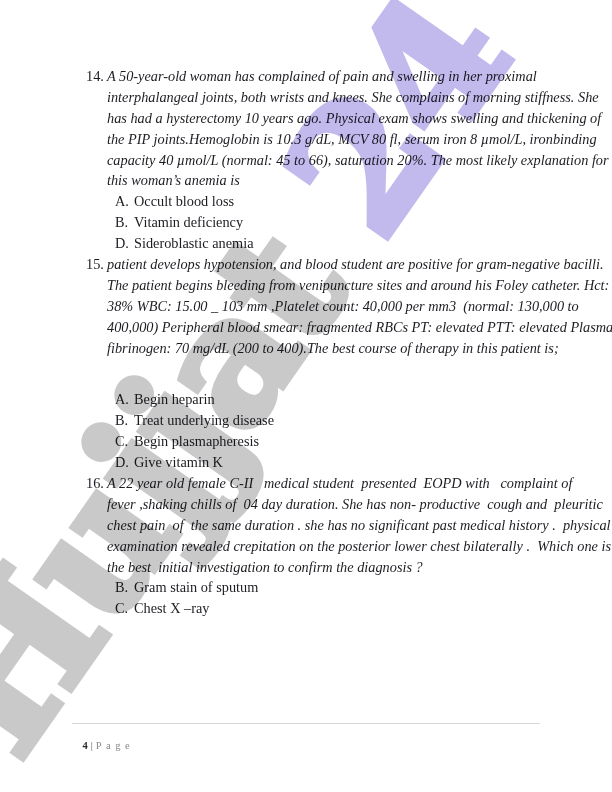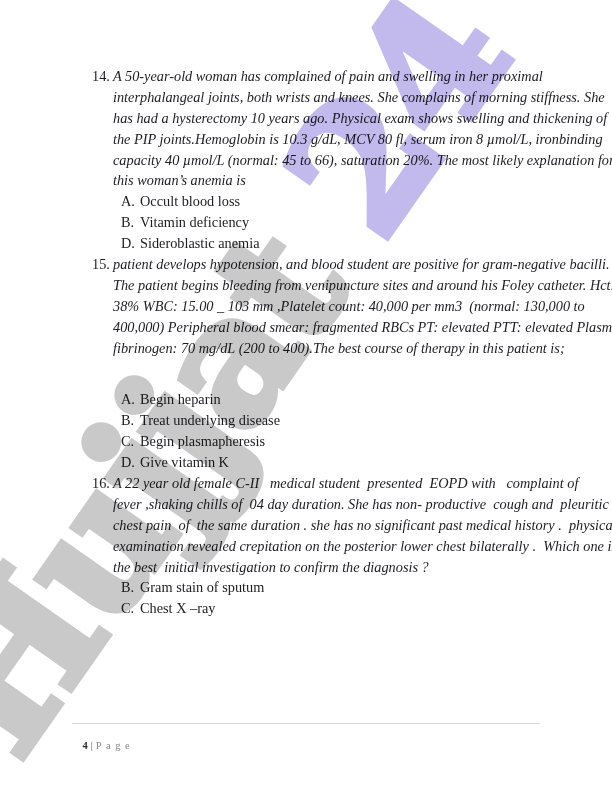--- a/index.html
+++ b/index.html
@@ -7,21 +7,21 @@
   .page {
     position:relative;
     width:612px; height:792px;
     background:#ffffff;
     overflow:hidden;
     font-family:"Liberation Serif", serif;
     color:#1c1c22;
   }
   .content {
     position:absolute;
-    left:92px; top:66px;
+    left:86px; top:66px;
     width:460px;
     z-index:1;
   }
   .question { position:relative; }
   .qnum {
     position:absolute;
     left:0; top:0;
     height:20.9px; line-height:20.9px;
     font-size:14.3px;
   }

